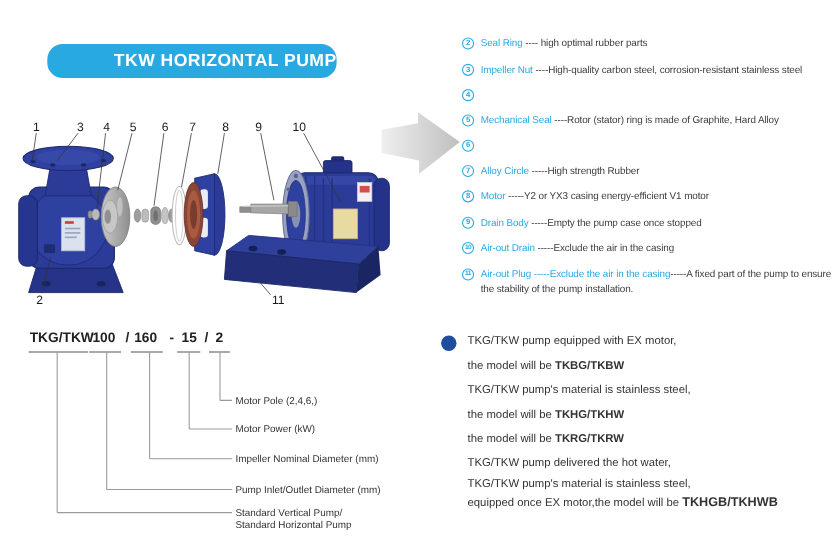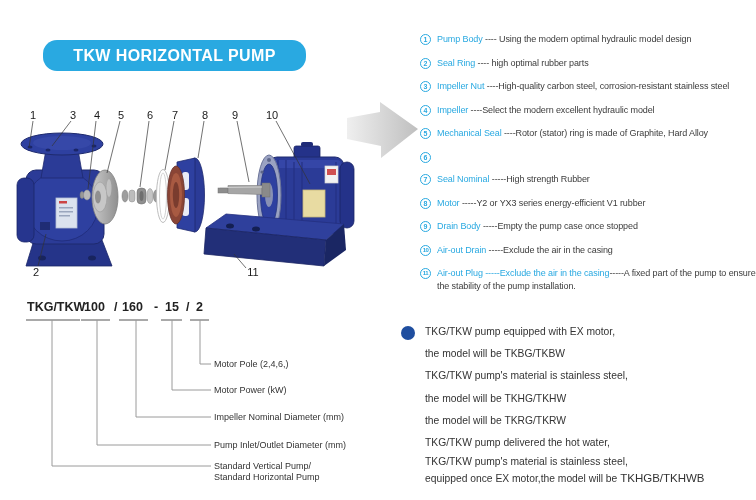--- a/index.html
+++ b/index.html
@@ -1,44 +1,44 @@
 <!DOCTYPE html>
 <html style="--accent: #29a9e1;"><head>
 <meta charset="utf-8">
 <style>
   html,body{margin:0;padding:0;background:#fff;}
   .page{position:relative;width:756px;height:500px;background:#fff;overflow:hidden;
         font-family:"Liberation Sans","DejaVu Sans",sans-serif;}
   
   .banner{position:absolute;left:43px;top:40px;width:263px;height:31px;
           background:var(--accent,#29a9e1);border-radius:14px;
-          display:flex;align-items:center;justify-content:center;}
+          display:flex;align-items:center;justify-content:flex-end;}
   .banner span{color:#fff;font-weight:bold;font-size:16px;letter-spacing:.4px;}
   
   svg{position:absolute;}
   .pump-svg{left:10px;top:100px;}
   .arrow-svg{left:340px;top:96px;}
   .model-svg{left:25px;top:295px;}
   
   .parts{position:absolute;left:420px;top:33px;width:336px;}
   .part{display:flex;gap:6px;margin-bottom:10.5px;line-height:13px;
         font-size:9px;color:#3c3c3c;letter-spacing:-0.1px;}
   .pnum{flex:0 0 11px;width:11px;height:11px;margin-top:1px;border:1px solid var(--accent,#29a9e1);
         border-radius:50%;box-sizing:border-box;color:var(--accent,#29a9e1);
         font-size:7px;line-height:9px;text-align:center;font-weight:bold;}
   .pnum.two{font-size:6px;letter-spacing:-0.5px;}
   .pname{color:var(--accent,#29a9e1);}
   
-  .variants{position:absolute;left:400px;top:321px;width:352px;}
+  .variants{position:absolute;left:400px;top:300px;width:352px;}
   .bullet{position:absolute;left:1px;top:5px;width:14px;height:14px;border-radius:50%;
           background:#1f4e9f;}
   .vlines{margin-left:25px;}
   .vline{margin:0;font-size:10.3px;color:#333;line-height:22.2px;white-space:nowrap;}
   .vline.tight{line-height:16px;}
-  .vline .bold{font-weight:normal;}
+  .vline .bold{font-weight:bold;}
   .vline .big{font-size:11.5px;text-align:right;}
 </style>
 </head>
 <body>
 
 <div class="page">
 
   <div class="banner">
     <span>TKW HORIZONTAL PUMP</span>
   </div>
@@ -174,49 +174,44 @@
       <linearGradient id="gArr" x1="0" y1="0" x2="1" y2="0">
         <stop offset="0" stop-color="#efefef"></stop>
           <stop offset="1" stop-color="#bfbfbf"></stop>
       </linearGradient>
     </defs>
     <polygon points="7,22 40,16 40,6 78,33 41,62 41,50 7,43" fill="url(#gArr)"></polygon>
   </svg>
 
   <div class="parts" id="parts">
       <div class="part">
-        <span class="pnum">1</span>
-        <span><span class="pname">Pump Body</span><span> ---- Using the modern optimal hydraulic model design</span></span>
-      </div>
-      <div class="part">
         <span class="pnum">2</span>
         <span><span class="pname">Seal Ring</span><span> ---- high optimal rubber parts</span></span>
       </div>
       <div class="part">
         <span class="pnum">3</span>
         <span><span class="pname">Impeller Nut</span><span> ----High-quality carbon steel, corrosion-resistant stainless steel</span></span>
       </div>
       <div class="part">
         <span class="pnum">4</span>
-        <span><span class="pname">Impeller</span><span> ----Select the modern excellent hydraulic model</span></span>
       </div>
       <div class="part">
         <span class="pnum">5</span>
         <span><span class="pname">Mechanical Seal</span><span> ----Rotor (stator) ring is made of Graphite, Hard Alloy</span></span>
       </div>
       <div class="part">
         <span class="pnum">6</span>
       </div>
       <div class="part">
         <span class="pnum">7</span>
-        <span><span class="pname">Seal Nominal</span><span> -----High strength Rubber</span></span>
+        <span><span class="pname">Alloy Circle</span><span> -----High strength Rubber</span></span>
       </div>
       <div class="part">
         <span class="pnum">8</span>
-        <span><span class="pname">Motor</span><span> -----Y2 or YX3 series energy-efficient V1 rubber</span></span>
+        <span><span class="pname">Motor</span><span> -----Y2 or YX3 casing energy-efficient V1 motor</span></span>
       </div>
       <div class="part">
         <span class="pnum">9</span>
         <span><span class="pname">Drain Body</span><span> -----Empty the pump case once stopped</span></span>
       </div>
       <div class="part">
         <span class="pnum two">10</span>
         <span><span class="pname">Air-out Drain</span><span> -----Exclude the air in the casing</span></span>
       </div>
       <div class="part">

